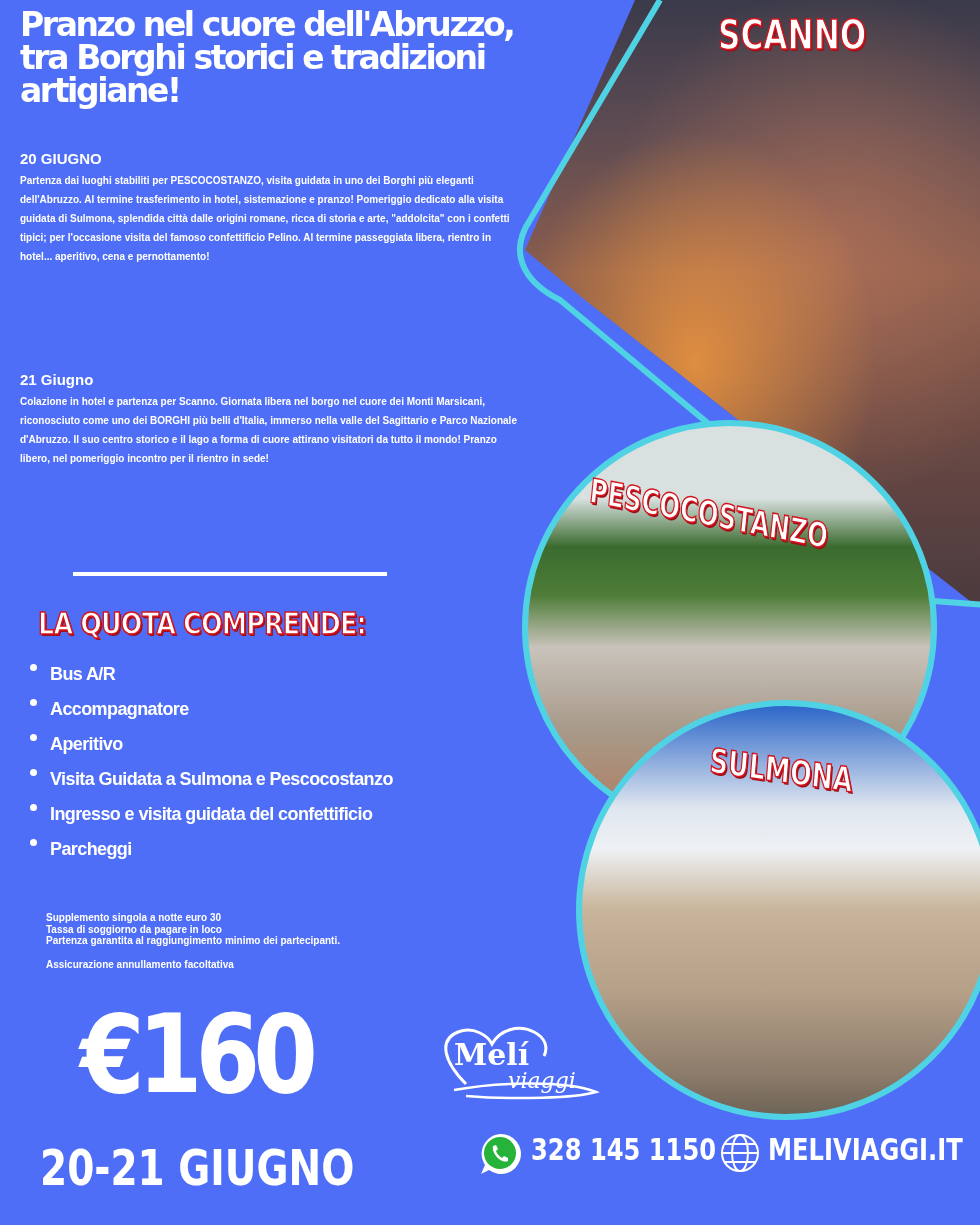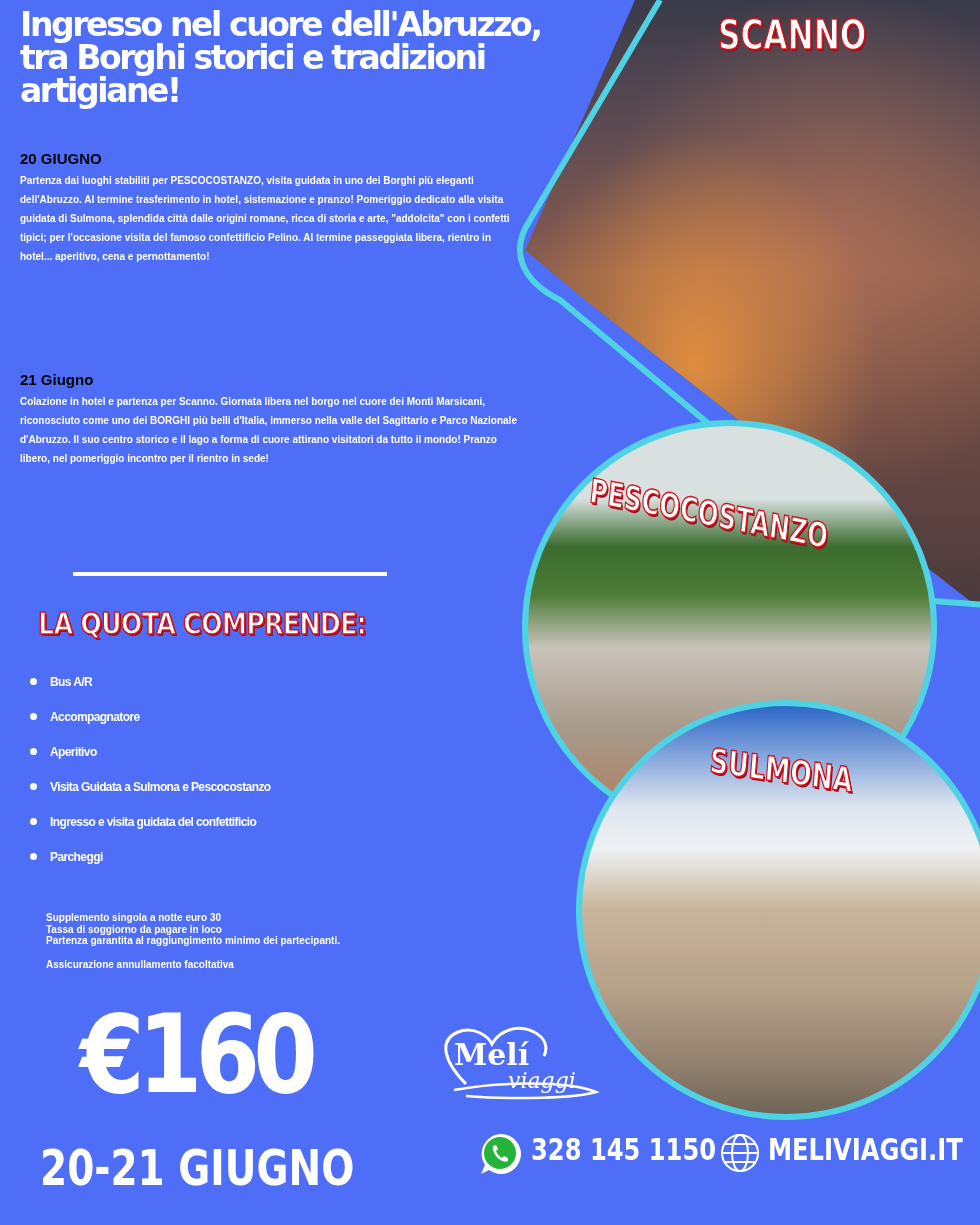--- a/index.html
+++ b/index.html
@@ -10,35 +10,35 @@
     color: #fff;
     position: relative;
   }
   .headline {
     position: absolute; left: 20px; top: 8px; width: 600px;
     font-family: "DejaVu Sans", sans-serif;
     font-weight: bold; font-size: 33px; line-height: 33px;
     letter-spacing: -2.4px;
   }
   .day { position: absolute; left: 20px; width: 500px; }
-  .day-title { color: #000000; font-weight: bold; font-size: 15px; margin-bottom: 4px; }
+  .day-title { color: #ffffff; font-weight: bold; font-size: 15px; margin-bottom: 4px; }
   .day-text { font-weight: bold; font-size: 10px; line-height: 19px; }
   .divider { position: absolute; left: 73px; top: 572px; width: 314px; height: 4px; background: #fff; }
   .quota-title {
     position: absolute; left: 38px; top: 605px;
     font-family: "DejaVu Sans", sans-serif; font-weight: bold; font-size: 31px;
     letter-spacing: -1px; transform: scaleX(0.82); transform-origin: left;
     color: #fff;
     -webkit-text-stroke: 1.6px #d4141e;
     text-shadow: 2px 2px 0 #9e0f18;
   }
   .includes { position: absolute; left: 30px; top: 664px; list-style: none; }
   .includes li {
-    font-weight: bold; font-size: 12px; letter-spacing: -0.6px; height: 35px;
-    display: flex; align-items: center;
+    font-weight: bold; font-size: 18px; letter-spacing: -0.6px; height: 35px;
+    display: flex; align-items: flex-start;
   }
   .includes li .bullet { width: 7px; height: 7px; border-radius: 50%; background: #fff; margin-right: 13px; }
   .notes { position: absolute; left: 46px; top: 912px; font-weight: bold; font-size: 10px; line-height: 11.5px; }
   .notes .gap { height: 12px; }
   .price {
     position: absolute; left: 80px; top: 1000px;
     font-family: "DejaVu Sans", sans-serif; font-weight: bold; font-size: 108px;
     letter-spacing: -8px; transform: scaleX(0.86); transform-origin: left; line-height: 110px;
   }
   .dates {
@@ -82,21 +82,21 @@
   .place-label {
     position: absolute; font-family: "DejaVu Sans", sans-serif; font-weight: bold;
     color: #fff; -webkit-text-stroke: 1.5px #d4141e; text-shadow: 2px 2px 0 #9e0f18;
     transform-origin: left; white-space: nowrap;
   }
 </style>
 </head>
 <body>
 
 <div class="headline">
-  <div>Ingresso nel cuore dell'Abruzzo,</div>
+  <div>Pranzo nel cuore dell'Abruzzo,</div>
   <div>tra Borghi storici e tradizioni</div>
   <div>artigiane!</div>
 </div>
 
 <div class="day" style="top:150px;">
   <div class="day-title">20 GIUGNO</div>
   <div class="day-text">Partenza dai luoghi stabiliti per PESCOCOSTANZO, visita guidata in uno dei Borghi più eleganti dell'Abruzzo. Al termine trasferimento in hotel, sistemazione e pranzo! Pomeriggio dedicato alla visita guidata di Sulmona, splendida città dalle origini romane, ricca di storia e arte, "addolcita" con i confetti tipici; per l'occasione visita del famoso confettificio Pelino. Al termine passeggiata libera, rientro in hotel... aperitivo, cena e pernottamento!</div>
 </div>
 <div class="day" style="top:371px;">
   <div class="day-title">21 Giugno</div>

